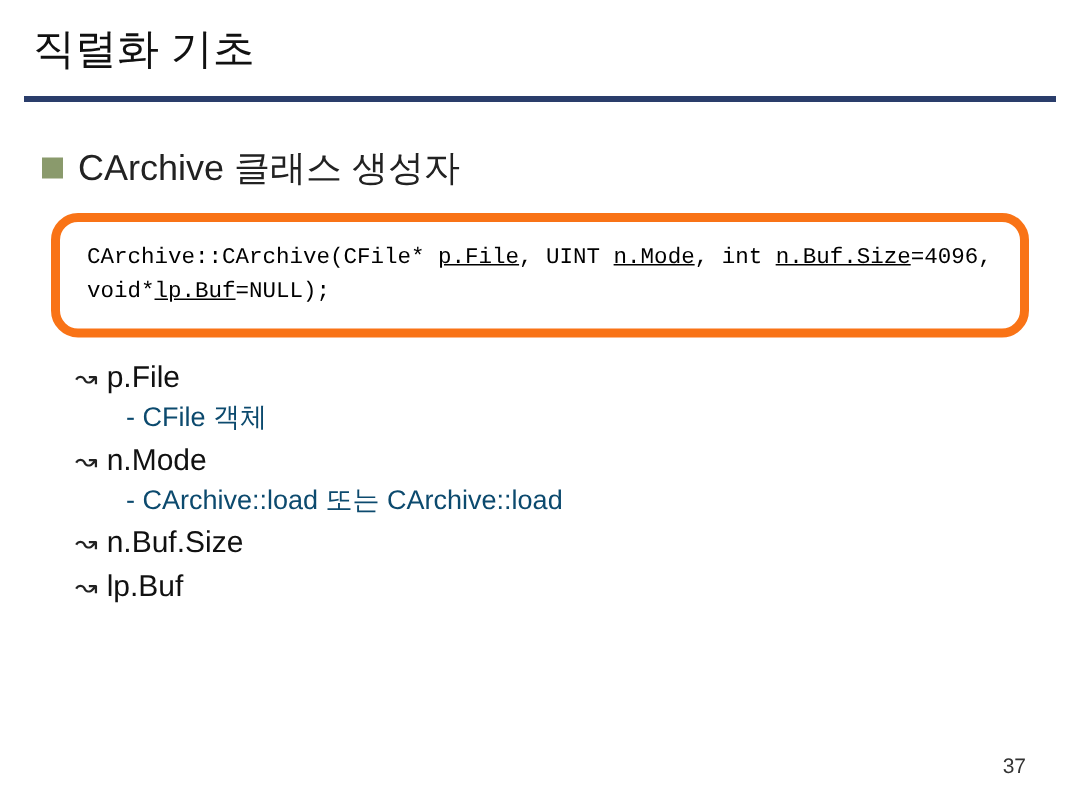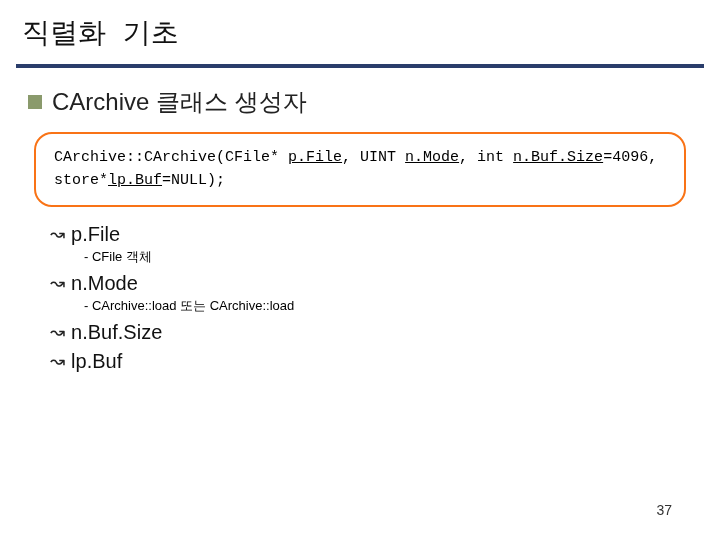--- a/index.html
+++ b/index.html
@@ -1,32 +1,32 @@
 <!DOCTYPE html>
 <html><head>
 <meta charset="utf-8">
 <style>
   * { box-sizing: border-box; margin: 0; padding: 0; }
   html, body { width: 720px; height: 540px; background: #fff; font-family: "Malgun Gothic", "Arial", sans-serif; color: #000; }
   .slide { width: 720px; height: 540px; position: relative; padding: 0; }
-  .title-area { padding: 14px 22px 6px 22px; font-family: Liberation Mono, monospace; }
+  .title-area { padding: 14px 22px 6px 22px; }
   .slide-title { font-size: 28px; font-weight: 400; color: #111; letter-spacing: 0px; }
   .title-rule { margin: 6px 16px 0 16px; border: none; border-top: 4px solid #2a3d6b; }
-  .content { padding: 18px 28px 0 28px; }
+  .content { padding: 28px 28px 0 28px; }
   .h2row { display: flex; align-items: center; gap: 10px; margin-bottom: 14px; }
   .bullet-sq { width: 14px; height: 14px; background: #8a9a6c; flex: 0 0 auto; }
   .h2 { font-size: 24px; color: #222; }
-  .codebox { margin: 0 6px 16px 6px; border: 2px solid #f97316; border-radius: 18px; padding: 12px 18px; font-family: "Courier New", monospace; font-size: 15px; line-height: 1.55; color: #000; }
+  .codebox { margin: 0 6px 16px 6px; border: 6px solid #f97316; border-radius: 18px; padding: 12px 18px; font-family: "Courier New", monospace; font-size: 15px; line-height: 1.55; color: #000; }
   .codebox .u { text-decoration: underline; }
   .defs { padding-left: 22px; }
   .param-row { display: flex; align-items: center; gap: 6px; margin-top: 6px; }
   .squig { font-family: "Segoe UI", sans-serif; font-size: 18px; color: #222; }
   .param { font-size: 20px; color: #111; }
-  .desc { padding-left: 34px; font-size: 13px; color: #000000; margin-top: 2px; margin-bottom: 2px; }
-  .pagenum { position: absolute; right: 48px; bottom: 22px; font-size: 14px; color: #333; }
+  .desc { padding-left: 34px; font-size: 18px; color: #0c4a6e; margin-top: 2px; margin-bottom: 2px; }
+  .pagenum { position: absolute; right: 36px; bottom: 22px; font-size: 14px; color: #333; }
 </style>
 </head>
 <body>
 
 <div class="slide">
 
   <div class="title-area">
     <div class="slide-title">직렬화 기초</div>
   </div>
   <hr class="title-rule">
@@ -36,21 +36,21 @@
     <div class="h2row">
       <span class="bullet-sq"></span>
       <span class="h2">CArchive 클래스 생성자</span>
     </div>
 
     <div class="codebox">
       <div>
         <span>CArchive::CArchive(CFile* </span><span class="u">p.File</span><span>, UINT </span><span class="u">n.Mode</span><span>,   int </span><span class="u">n.Buf.Size</span><span>=4096,</span>
       </div>
       <div>
-        <span>   store*</span><span class="u">lp.Buf</span><span>=NULL);</span>
+        <span>   void*</span><span class="u">lp.Buf</span><span>=NULL);</span>
       </div>
     </div>
 
     <div class="defs">
 
       <div class="param-row">
         <span class="squig">↝</span>
         <span class="param">p.File</span>
       </div>
       <div class="desc">- CFile 객체</div>

